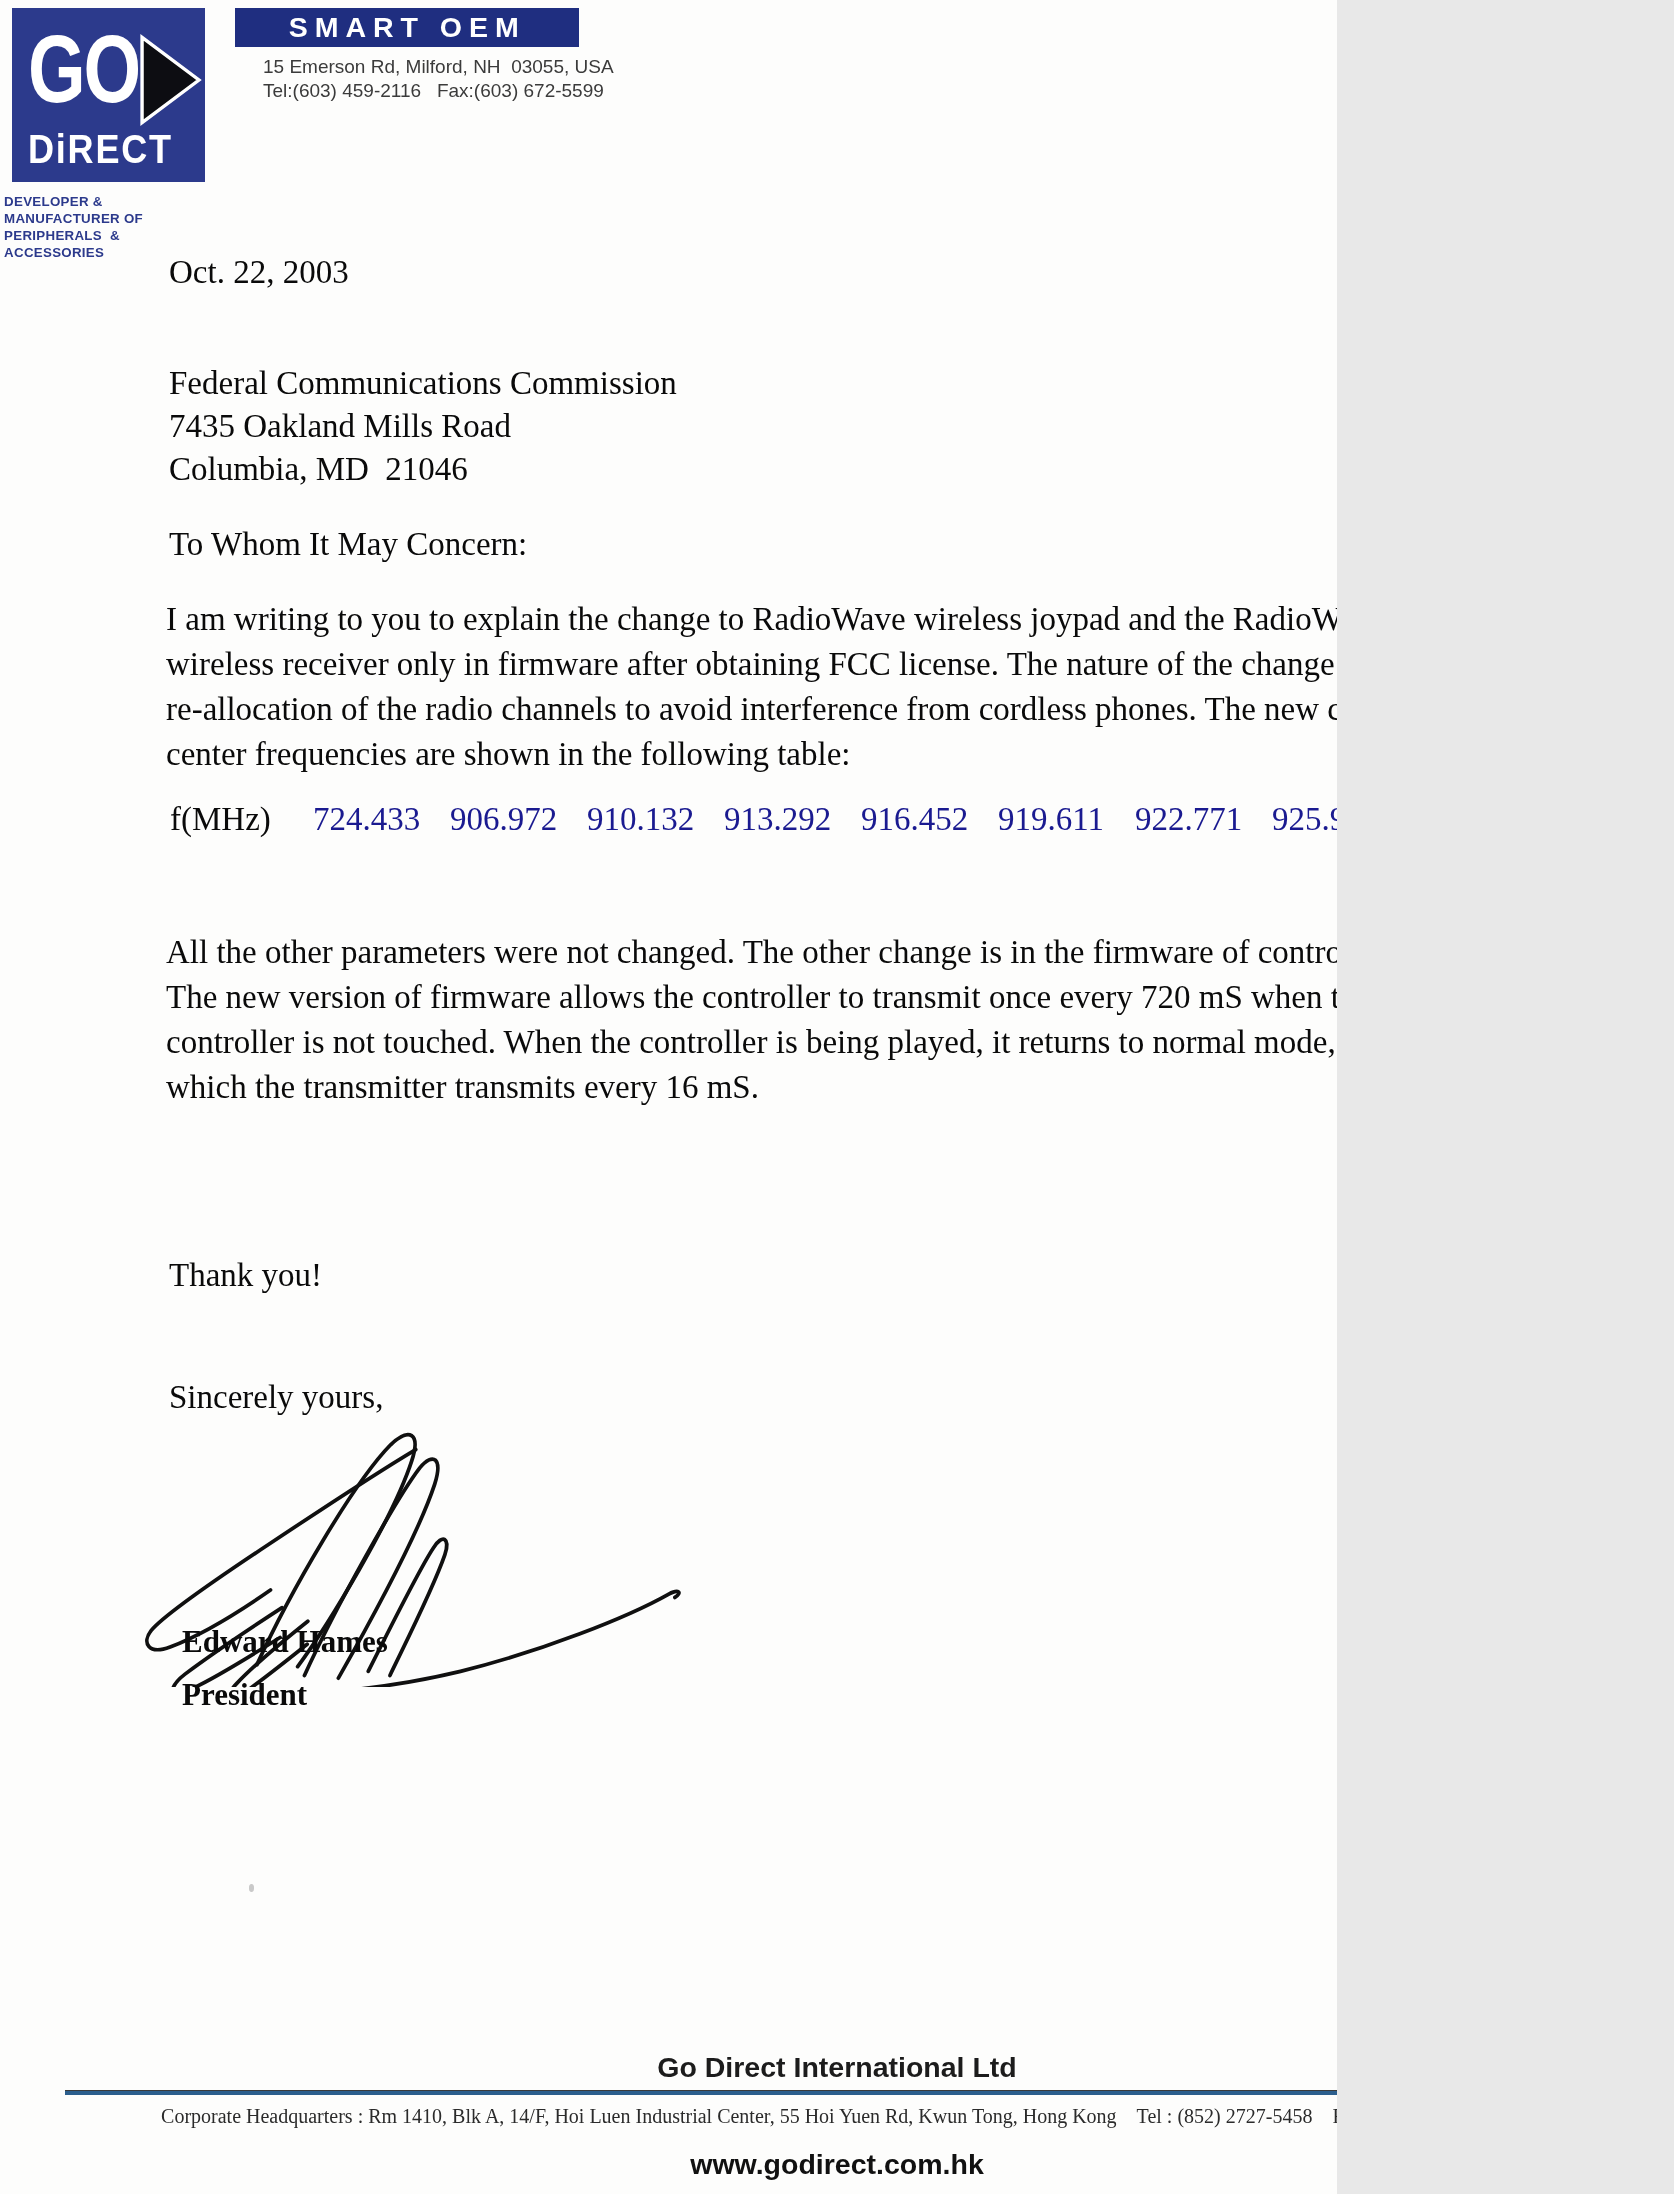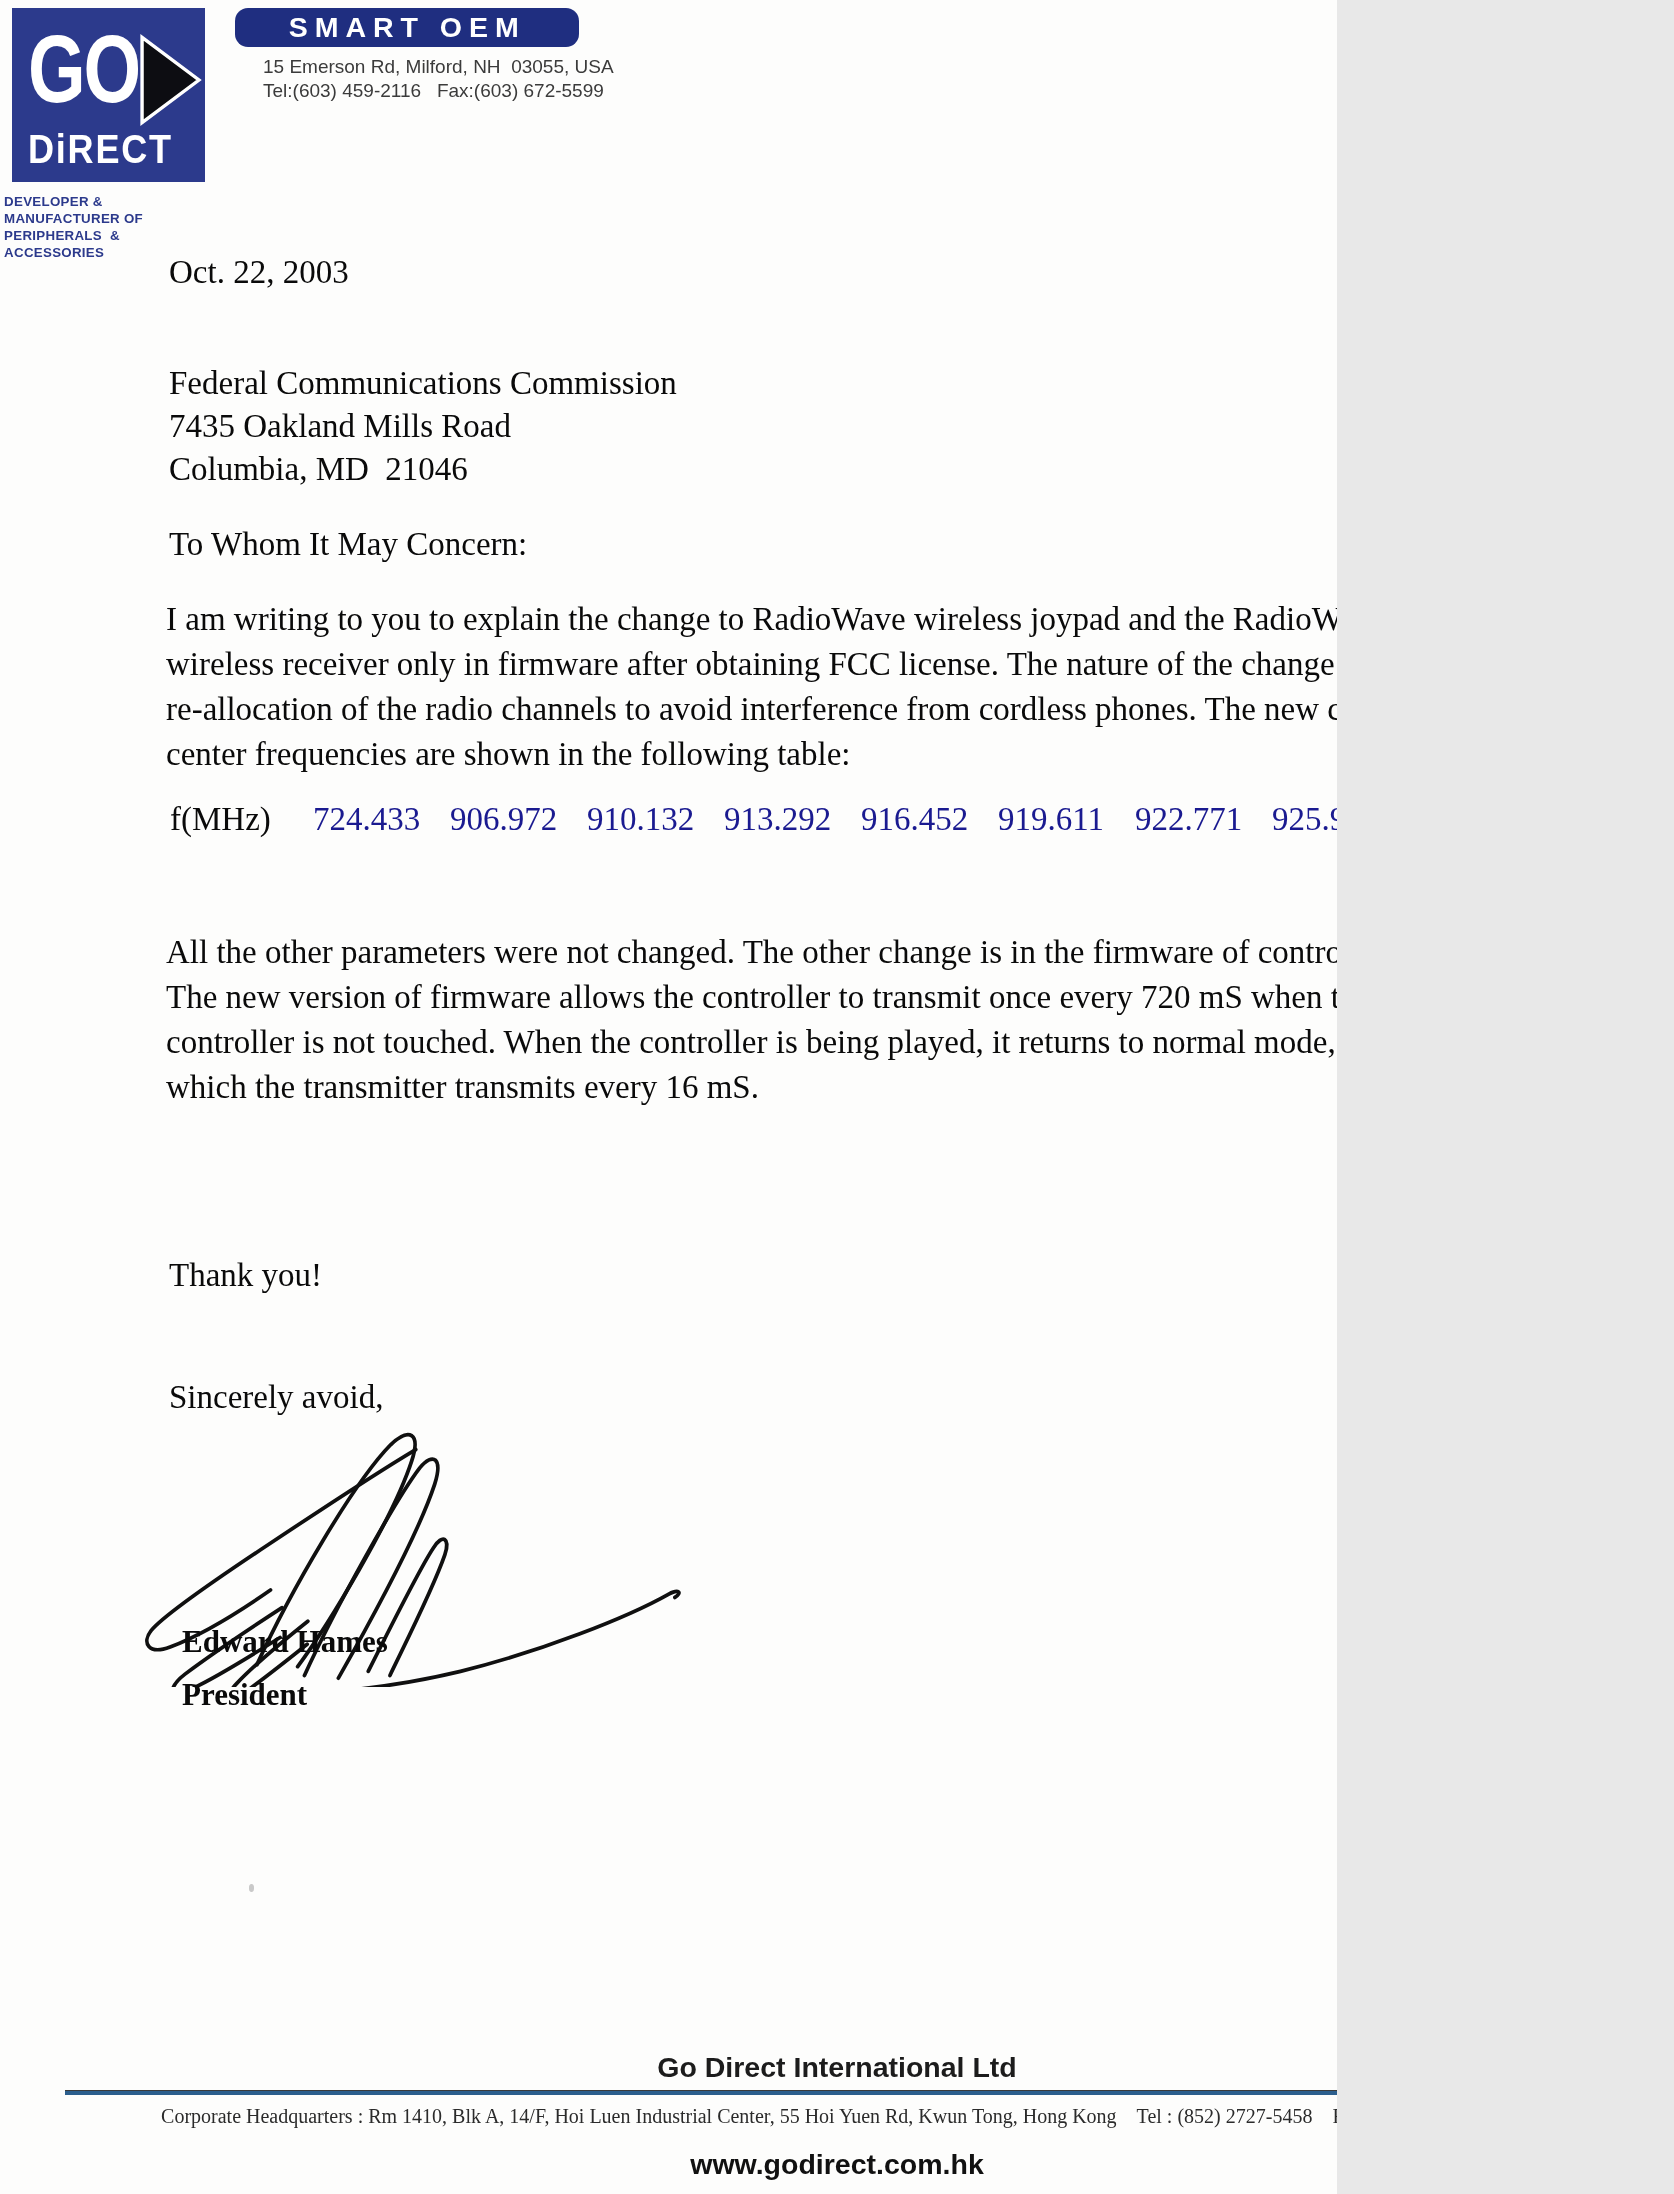--- a/index.html
+++ b/index.html
@@ -30,21 +30,21 @@
   }
   .logo-tagline {
     left:4.1px; top:193px; width:208px;
     font-family:"Liberation Sans", sans-serif; font-weight:700;
     font-size:13.3px; line-height:17px; letter-spacing:0.3px;
     color:var(--logo-blue,#2c3a8c); white-space:pre-wrap;
   }
   .brand-bar {
     left:235px; top:8.2px; width:344px; height:39px;
     background:var(--bar-blue,#1f2e80);
-    display:flex; align-items:center; justify-content:center;border-radius:13px;
+    display:flex; align-items:center; justify-content:center;
   }
   .brand-text {
     font-family:"Liberation Sans", sans-serif; font-weight:900;
     font-size:28px; color:#ffffff; letter-spacing:6.8px;
     transform:scaleX(1.02); white-space:pre;
   }
   .hq-address, .hq-phones {
     left:236px; font-family:"Liberation Sans", sans-serif;
     font-size:19px; color:#3b3b3b; white-space:pre-wrap;margin-left:27px;
   }
@@ -142,21 +142,21 @@
       <span class="tcell">925.931</span>
     </div>
   </div>
 
   <div class="abs para para2">All the other parameters were not changed. The other change is in the firmware of controller.
 The new version of firmware allows the controller to transmit once every 720 mS when the
 controller is not touched. When the controller is being played, it returns to normal mode, at
 which the transmitter transmits every 16 mS.</div>
 
   <div class="abs serif48 thanks">Thank you!</div>
-  <div class="abs serif48 closing">Sincerely avoid,</div>
+  <div class="abs serif48 closing">Sincerely yours,</div>
 
   <svg class="abs signature" width="584" height="268" viewBox="0 0 860 395" fill="none">
     <g stroke="#101010" stroke-width="5.5" stroke-linecap="round" fill="none">
       <path d="M 462 45 C 420 70 320 135 245 185 C 165 238 88 292 72 312 C 58 330 68 348 100 336 C 148 318 205 282 248 252"></path>
       <path d="M 228 362 C 278 252 372 92 425 38 C 452 12 470 20 456 62 C 428 148 332 305 288 365"></path>
       <path d="M 298 378 C 345 275 435 115 468 72 C 488 48 502 58 490 96 C 464 175 382 322 348 382"></path>
       <path d="M 392 372 C 422 312 468 220 488 190 C 502 168 513 176 505 200 C 487 252 442 340 424 378"></path>
       <path d="M 262 322 C 205 358 140 396 117 404 C 97 411 100 393 122 376 C 162 346 222 306 265 278"></path>
       <path d="M 302 332 C 262 364 215 400 197 412 C 180 424 183 406 198 390 C 228 358 268 326 303 298"></path>
       <path d="M 175 400 C 270 415 420 398 528 372 C 648 342 775 292 835 258 C 850 250 855 256 844 263"></path>

